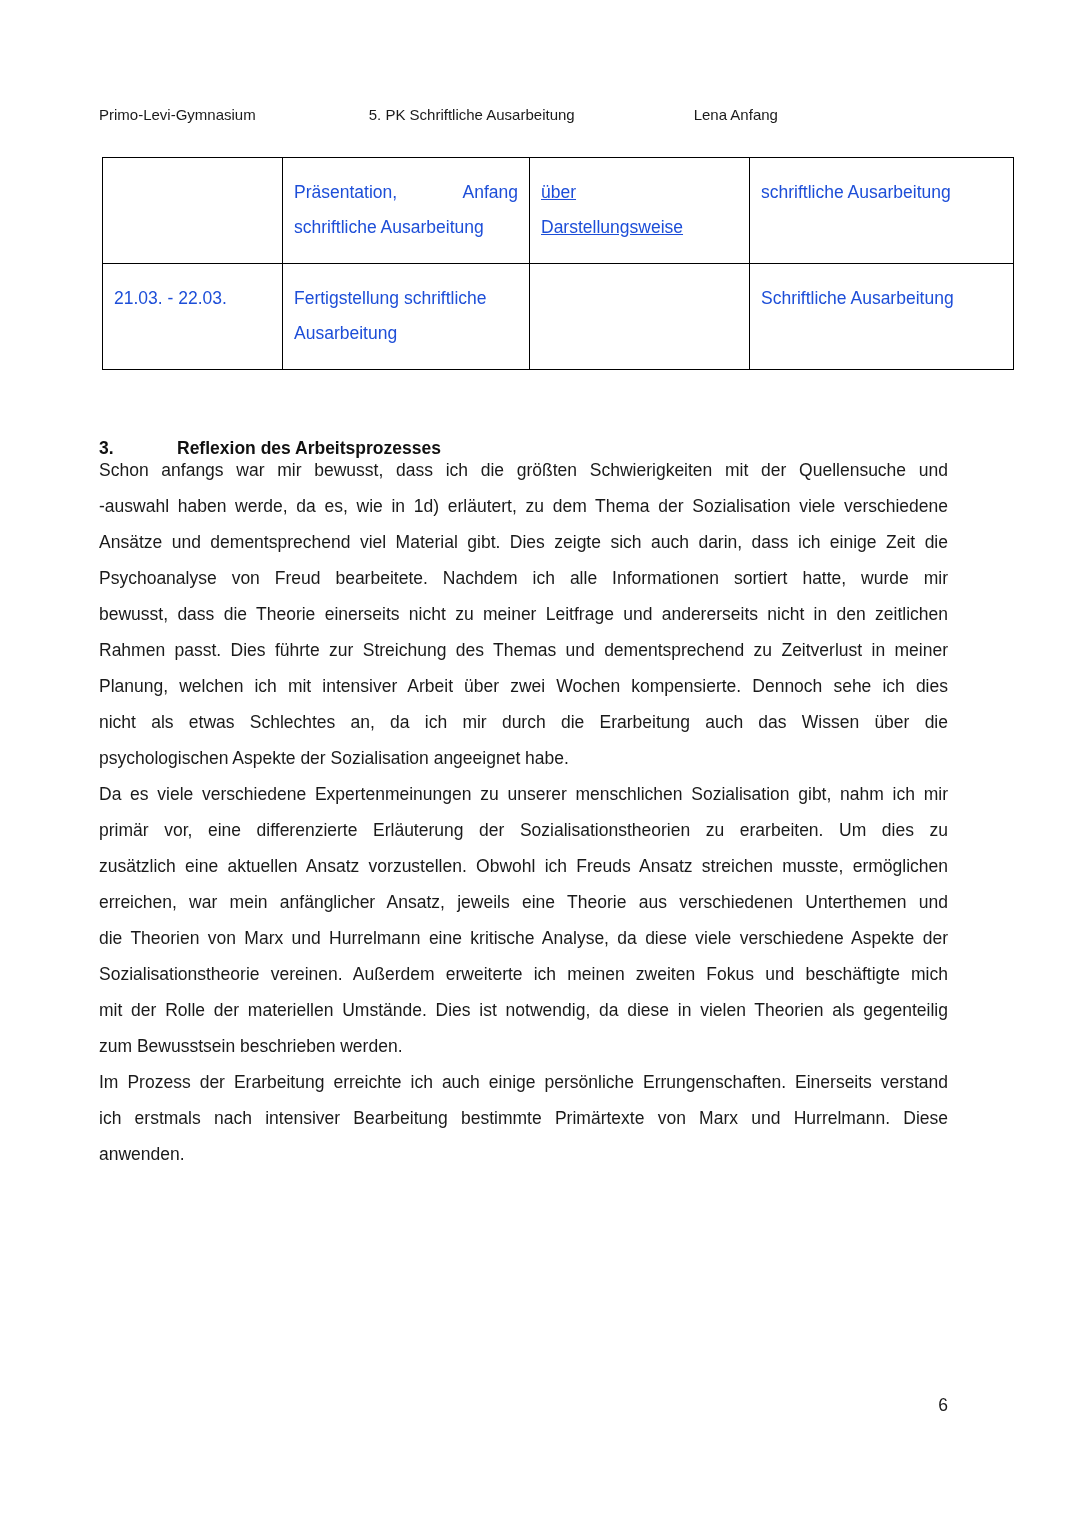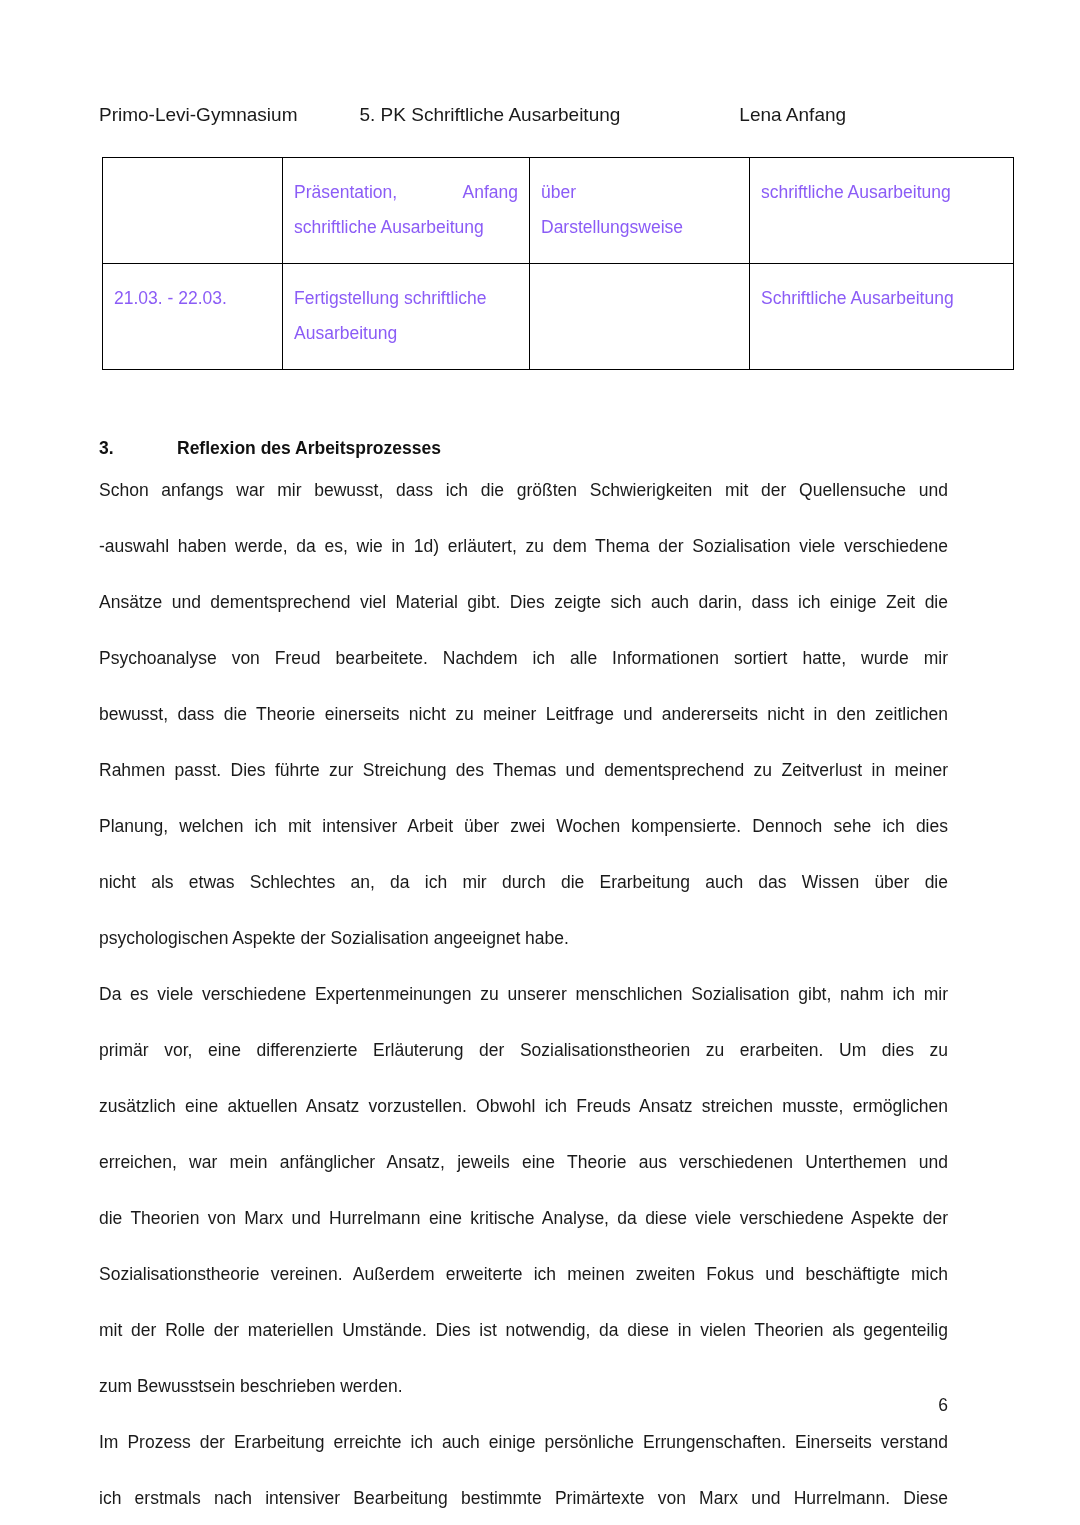--- a/index.html
+++ b/index.html
@@ -28,49 +28,49 @@
 
   
   .doc-header {
     position: absolute;
     left: 99px;
     top: 101px;
     width: 849px;
     height: 28px;
     display: flex;
     align-items: baseline;
-    font-size: 19px;
+    font-size: 15px;
     line-height: 28px;
     color: #1a1a1a;
     white-space: nowrap;
   }
   .hdr-left   { flex: 0 0 auto; }
-  .hdr-center { flex: 0 0 auto; margin-left: 62px; }
+  .hdr-center { flex: 0 0 auto; margin-left: 113px; }
   .hdr-right  { flex: 0 0 auto; margin-left: 119px; }
 
   
   .schedule-table {
     position: absolute;
     left: 102px;
     top: 157px;
     width: 819px;
     border-collapse: collapse;
     table-layout: fixed;
     font-size: 17.5px;
-    color: #8b5cf6;
+    color: #1d4ed8;
   }
   .schedule-table td {
     border: 1.6px solid #000000;
     vertical-align: top;
     padding: 17px 11px 18px 11px;
     line-height: 35px;
   }
   .col-date  { width: 157px; }
   .col-task  { width: 224px; }
-  .col-topic { width: 197px; }
+  .col-topic { width: 197px; text-decoration: underline; }
   .col-prod  { width: 241px; }
 
   .cell-justify {
     text-align: justify;
     text-align-last: justify;
   }
   .cell-justify .last-line {
     display: block;
     text-align: left;
     text-align-last: left;
@@ -111,21 +111,20 @@
     line-height: 36px;
     hyphens: none;
   }
   
   .tline {
     display: block;
     text-align: justify;
     text-align-last: justify;
     line-height: 36px;
     white-space: pre-wrap;
-    margin-top: 20px;
   }
   .tline.last {
     text-align: right;
     text-align-last: left;
   }
 
   
   .page-number {
     position: absolute;
     left: 0;

